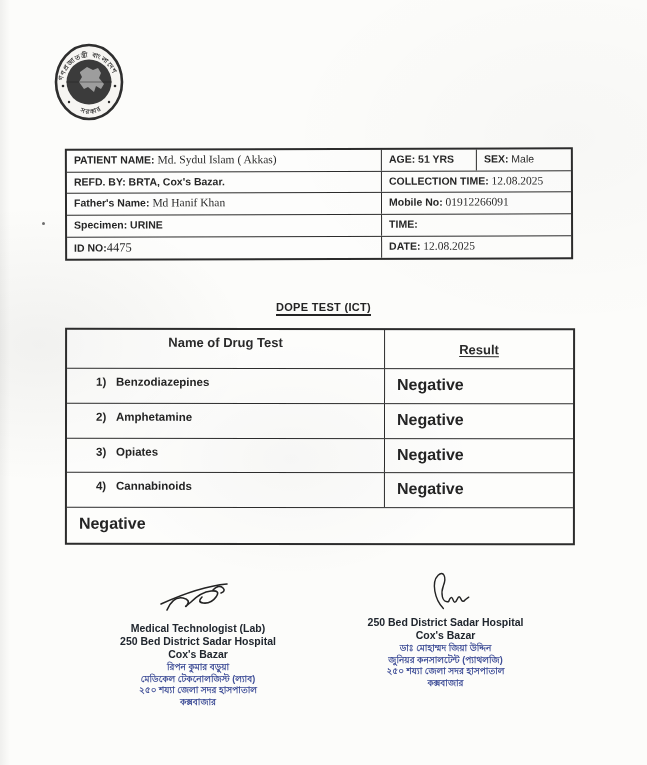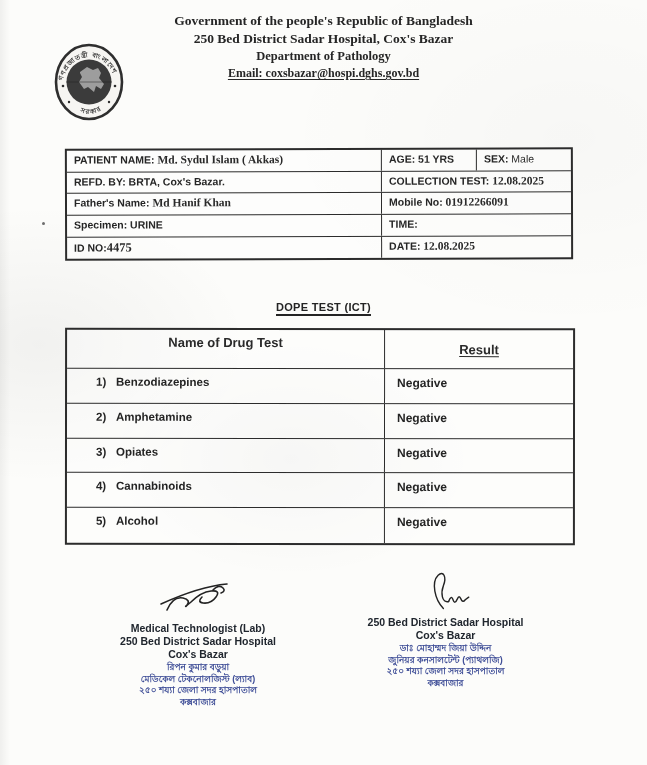--- a/index.html
+++ b/index.html
@@ -37,21 +37,21 @@
   }
   .prow { display:flex; height:21.7px; border-bottom:1.5px solid #2c2c2c; }
   .prow:last-child { border-bottom:none; }
   .pcell { padding:3px 6px 0 7px; font-size:10.5px; font-weight:bold; white-space:nowrap; overflow:hidden; border-right:1.5px solid #2c2c2c; }
   .pcell:last-child { border-right:none; }
   .pc-a { width:315px; }
   .pc-b { width:95px; }
   .pc-c { flex:1; }
   .pc-wide { flex:1; }
   .lbl { font-weight:bold; color:#262626; }
-  .val-serif { font-family:"Liberation Serif", serif; font-weight:bold; font-size:11.5px; }
+  .val-serif { font-family:"Liberation Serif", serif; font-weight:normal; font-size:11.5px; }
   .val-sans { font-weight:600; }
   .val-reg { font-weight:normal;text-align:center; }
 
   
   .dope-title {
     position:absolute; top:297px; left:0; width:100%; text-align:center;
   }
   .dope-title span {
     font-size:11px; font-weight:bold; color:#242424;
     text-decoration:underline; text-underline-offset:3px; text-decoration-thickness:1.5px;
@@ -67,45 +67,39 @@
   .rhead { display:flex; height:39px; border-bottom:1.5px solid #2c2c2c; }
   .rrow  { display:flex; height:34.8px; border-bottom:1.5px solid #2c2c2c; }
   .rrow:last-child { border-bottom:none; }
   .rc-name { width:318px; border-right:1.5px solid #2c2c2c; }
   .rc-res  { flex:1; }
   .rhead .rc-name { text-align:center; font-size:13px; font-weight:bold; padding-top:5px; }
   .rhead .rc-res  { text-align:center; font-size:13px; font-weight:bold; padding-top:12px;border-radius:9px; }
   .rhead .rc-res span { text-decoration:underline; text-underline-offset:2px; }
   .rrow .rc-name { padding:7px 0 0 29px; font-size:11.5px; font-weight:bold; color:#242424; }
   .rrow .rc-name .num { display:inline-block; width:20px; }
-  .rrow .rc-res  { padding:7px 0 0 12px; font-size:12px; font-weight:bold; color:#242424; }
+  .rrow .rc-res  { padding:7px 0 0 12px; font-size:16px; font-weight:bold; color:#242424; }
 
   
   .sigblock { position:absolute; text-align:center; }
   .sig-left  { left:103px; top:576px; width:190px; }
   .sig-right { left:348px; top:570px; width:195px; }
   .sigimg { height:42px; }
   .sigline { font-size:10.5px; font-weight:bold; line-height:13px; color:#20262e; }
   .stamp { margin-top:1px; color:#3f4e97; filter:blur(0.45px); }
   .stamp-line { font-size:9px; line-height:11.5px; font-weight:bold; }
 
   .margin-dot { position:absolute; left:42px; top:222px; width:3px; height:3px; border-radius:50%; background:#4a4a4a; opacity:0.8; }
 </style>
 </head>
 <body>
 
 <div class="page">
  <div class="scanwrap">
 
-  <div class="header">
-    <div class="h1">Government of the people's Republic of Bangladesh</div>
-    <div class="h2">250 Bed District Sadar Hospital, Cox's Bazar</div>
-    <div class="h3">Department of Pathology</div>
-    <div class="hmail">Email: coxsbazar@hospi.dghs.gov.bd</div>
-  </div>
 
   <svg class="seal" viewBox="0 0 72 80">
     <defs>
       <path id="arcTop" d="M 9,46 A 27,31 0 1 1 63,46" fill="none"></path>
       <path id="arcBot" d="M 16,58 A 22,24 0 0 0 56,58" fill="none"></path>
     </defs>
     <ellipse cx="36" cy="40" rx="33" ry="37" fill="#f6f5f2" stroke="#2e2e2e" stroke-width="2.6"></ellipse>
     <circle cx="36" cy="40" r="22.5" fill="#3b3b3b"></circle>
     <path d="M27 30 l7 -5 l6 3 l5 -2 l3 5 l-2 5 l5 6 l-3 5 l-5 -3 l-2 6 l-6 -5 l-4 2 l-5 -7 l3 -5 l-2 -4 z" fill="#9d9d9d"></path>
     <line x1="13" y1="40" x2="59" y2="40" stroke="#1f1f1f" stroke-width="0.9" opacity="0.55"></line>
@@ -137,21 +131,21 @@
         <span class="lbl">SEX:</span>
         <span class="val-reg">Male</span>
       </div>
     </div>
     <div class="prow">
       <div class="pcell pc-a">
         <span class="lbl">REFD. BY:</span>
         <span class="lbl">BRTA, Cox's Bazar.</span>
       </div>
       <div class="pcell pc-wide">
-        <span class="lbl">COLLECTION TEST:</span>
+        <span class="lbl">COLLECTION TIME:</span>
         <span class="val-serif">12.08.2025</span>
       </div>
     </div>
     <div class="prow">
       <div class="pcell pc-a">
         <span class="lbl">Father's Name:</span>
         <span class="val-serif">Md Hanif Khan</span>
       </div>
       <div class="pcell pc-wide">
         <span class="lbl">Mobile No:</span>
@@ -200,21 +194,20 @@
     </div>
     <div class="rrow">
       <div class="rc-name"><span class="num">3)</span><span>Opiates</span></div>
       <div class="rc-res">Negative</div>
     </div>
     <div class="rrow">
       <div class="rc-name"><span class="num">4)</span><span>Cannabinoids</span></div>
       <div class="rc-res">Negative</div>
     </div>
     <div class="rrow">
-      <div class="rc-name"><span class="num">5)</span><span>Alcohol</span></div>
       <div class="rc-res">Negative</div>
     </div>
   </div>
 
   <div class="sigblock sig-left">
     <svg class="sigimg" viewBox="0 0 90 42" width="90" height="42">
       <g fill="none" stroke="#232323" stroke-width="1.6" stroke-linecap="round">
         <path d="M14 34 Q20 20 30 22 Q38 24 34 29 Q30 33 38 26 Q48 16 58 15 Q68 14 63 21 Q58 28 50 27 Q44 26 49 21"></path>
         <path d="M8 28 C30 18 52 10 74 8"></path>
         <path d="M60 14 q6 -6 10 -2 q3 3 -2 5"></path>

